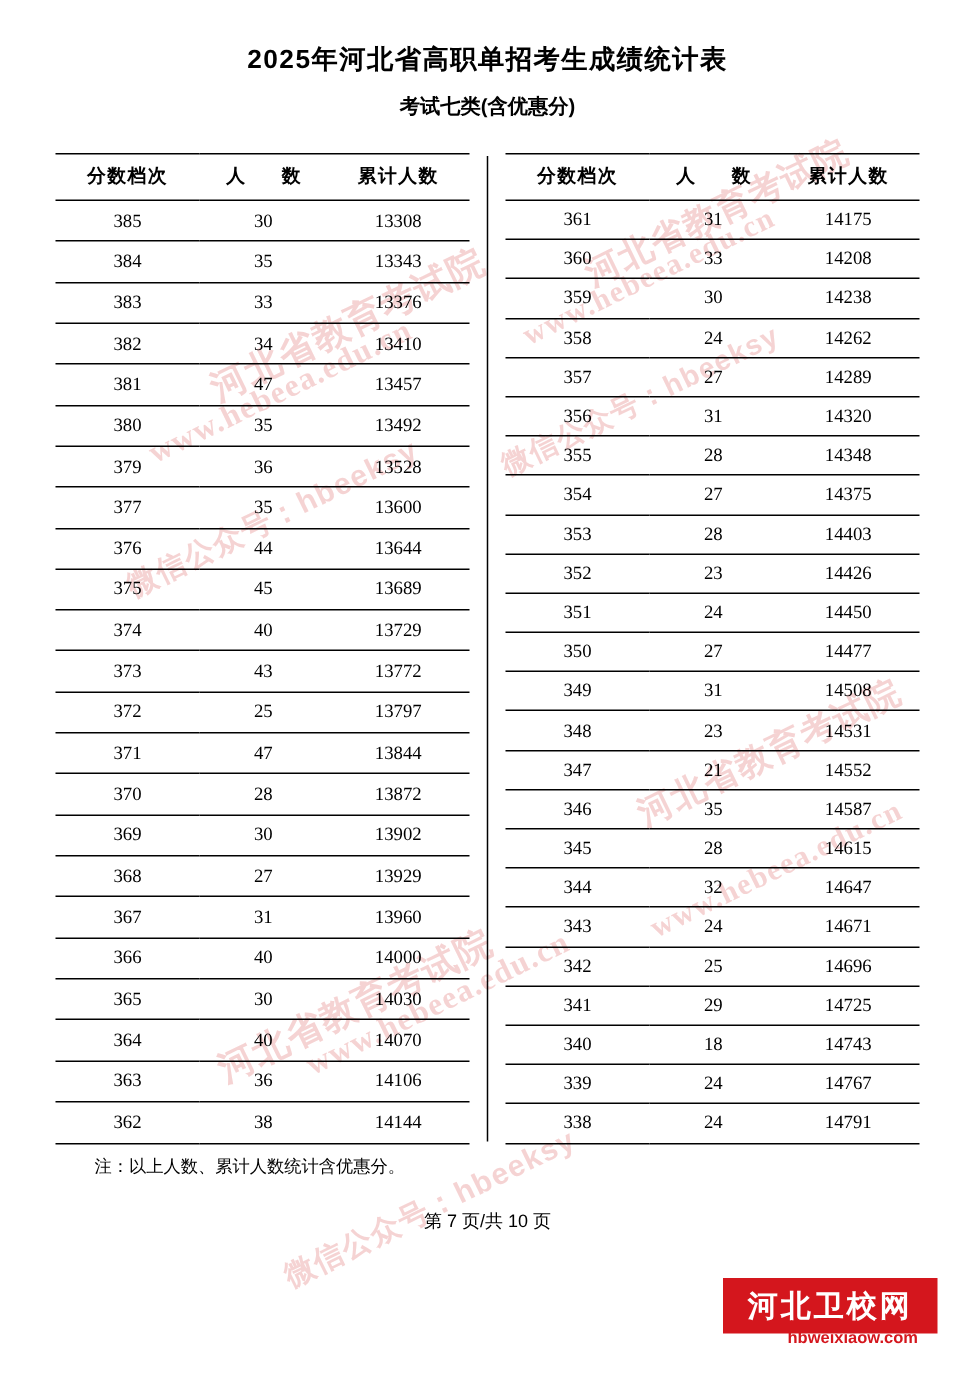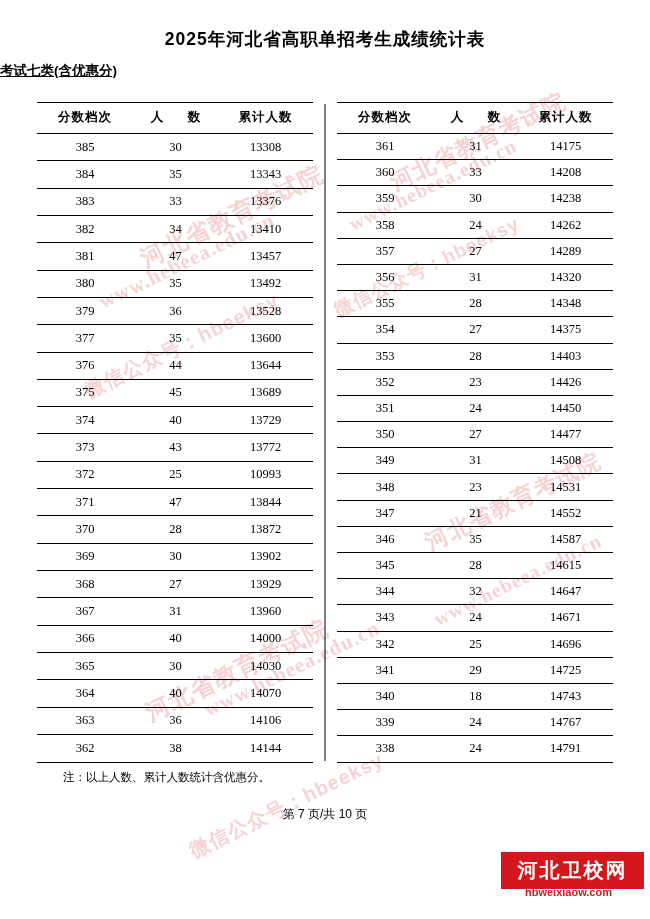--- a/index.html
+++ b/index.html
@@ -46,25 +46,25 @@
   
   .doc-title {
     text-align: center;
     font-size: 17.5px;
     font-weight: bold;
     letter-spacing: 1px;
     padding-top: 27px;
     font-family: "Liberation Sans", "DejaVu Sans", sans-serif;
   }
   .doc-subtitle {
+    text-align: center;
     font-size: 13.5px;
     font-weight: bold;
     margin-top: 11px;
     font-family: "Liberation Sans", "DejaVu Sans", sans-serif;
-    text-decoration: underline;
   }
 
   
   .tables-wrap {
     position: relative;
     margin: 22px auto 0 auto;
     width: 576px;
     display: flex;
     justify-content: space-between;
     z-index: 10;
@@ -117,21 +117,21 @@
   .pagenum {
     text-align: center;
     font-size: 12px;
     margin-top: 21px;
     font-family: "Liberation Sans", "DejaVu Sans", sans-serif;
   }
 
   
   .logo-box {
     position: absolute;
-    right: 6px;
+    right: 25px;
     bottom: 30px;
     width: 143px;
     height: 37px;
     background: #d4161d;
     color: #fff;
     font-family: "Liberation Sans", "DejaVu Sans", sans-serif;
     font-weight: bold;
     font-size: 20px;
     letter-spacing: 2px;
     display: flex;
@@ -245,21 +245,21 @@
             <td>13729</td>
           </tr>
           <tr>
             <td>373</td>
             <td>43</td>
             <td>13772</td>
           </tr>
           <tr>
             <td>372</td>
             <td>25</td>
-            <td>10993</td>
+            <td>13797</td>
           </tr>
           <tr>
             <td>371</td>
             <td>47</td>
             <td>13844</td>
           </tr>
           <tr>
             <td>370</td>
             <td>28</td>
             <td>13872</td>

